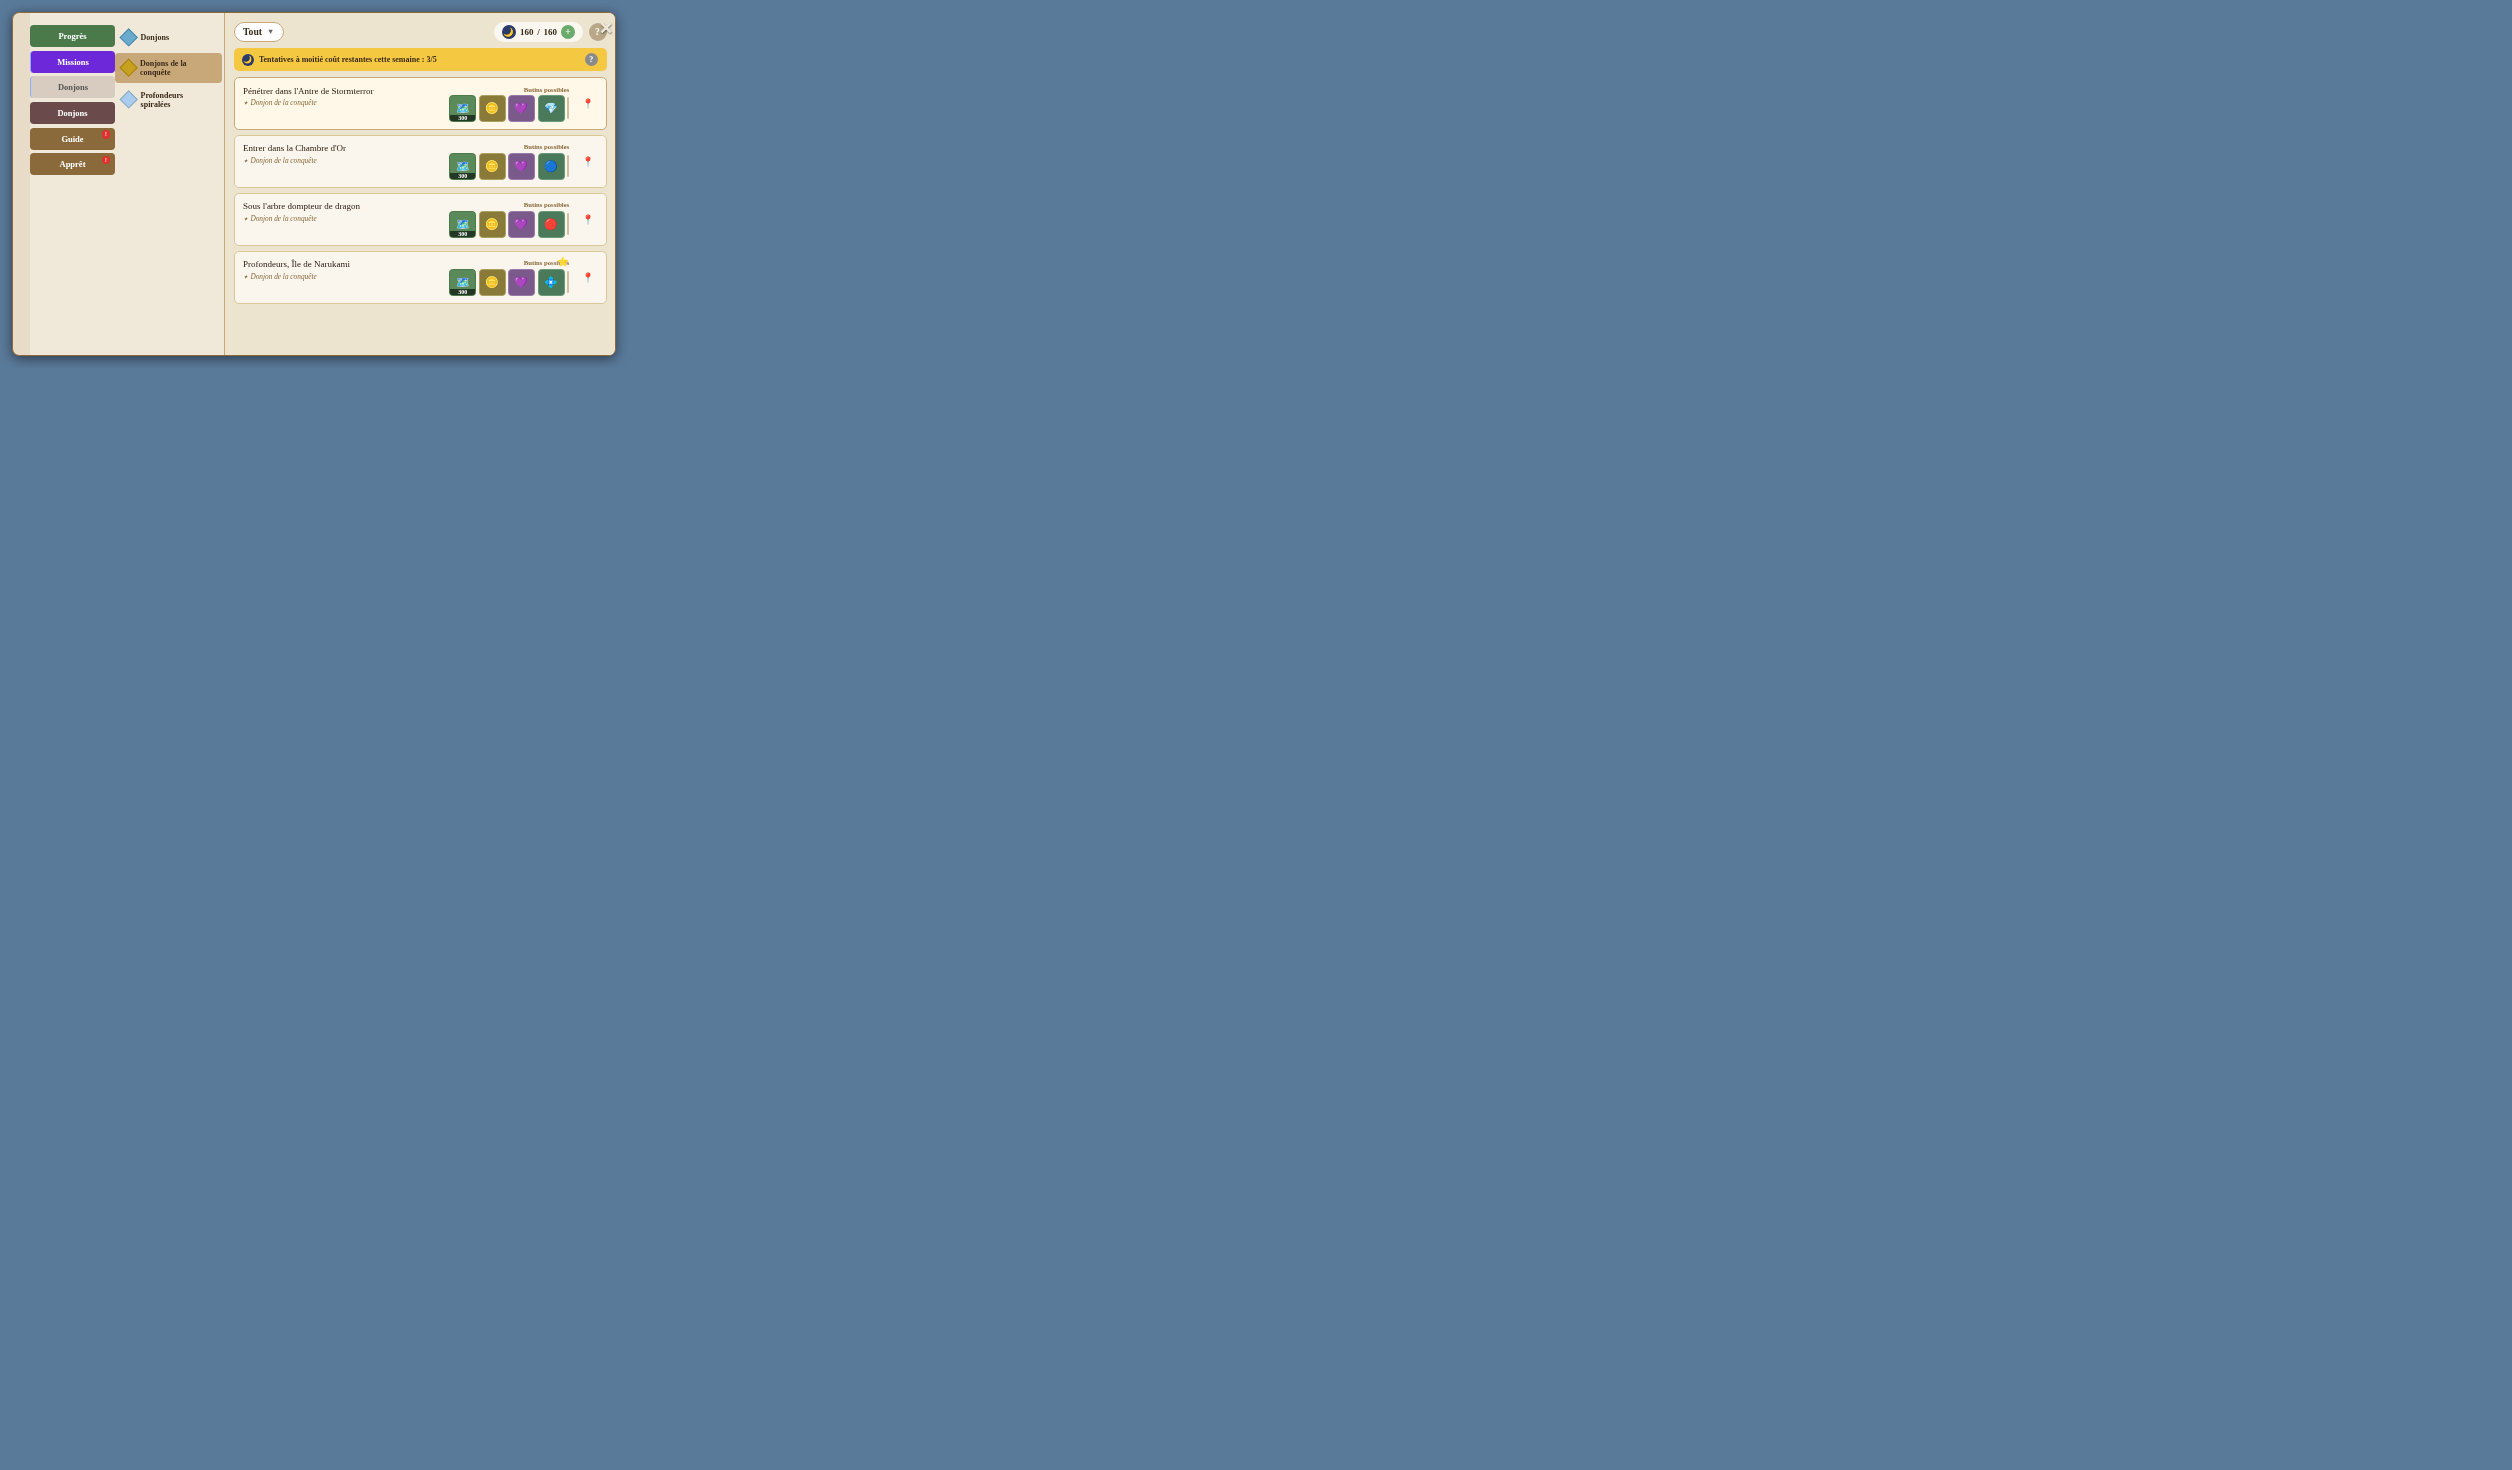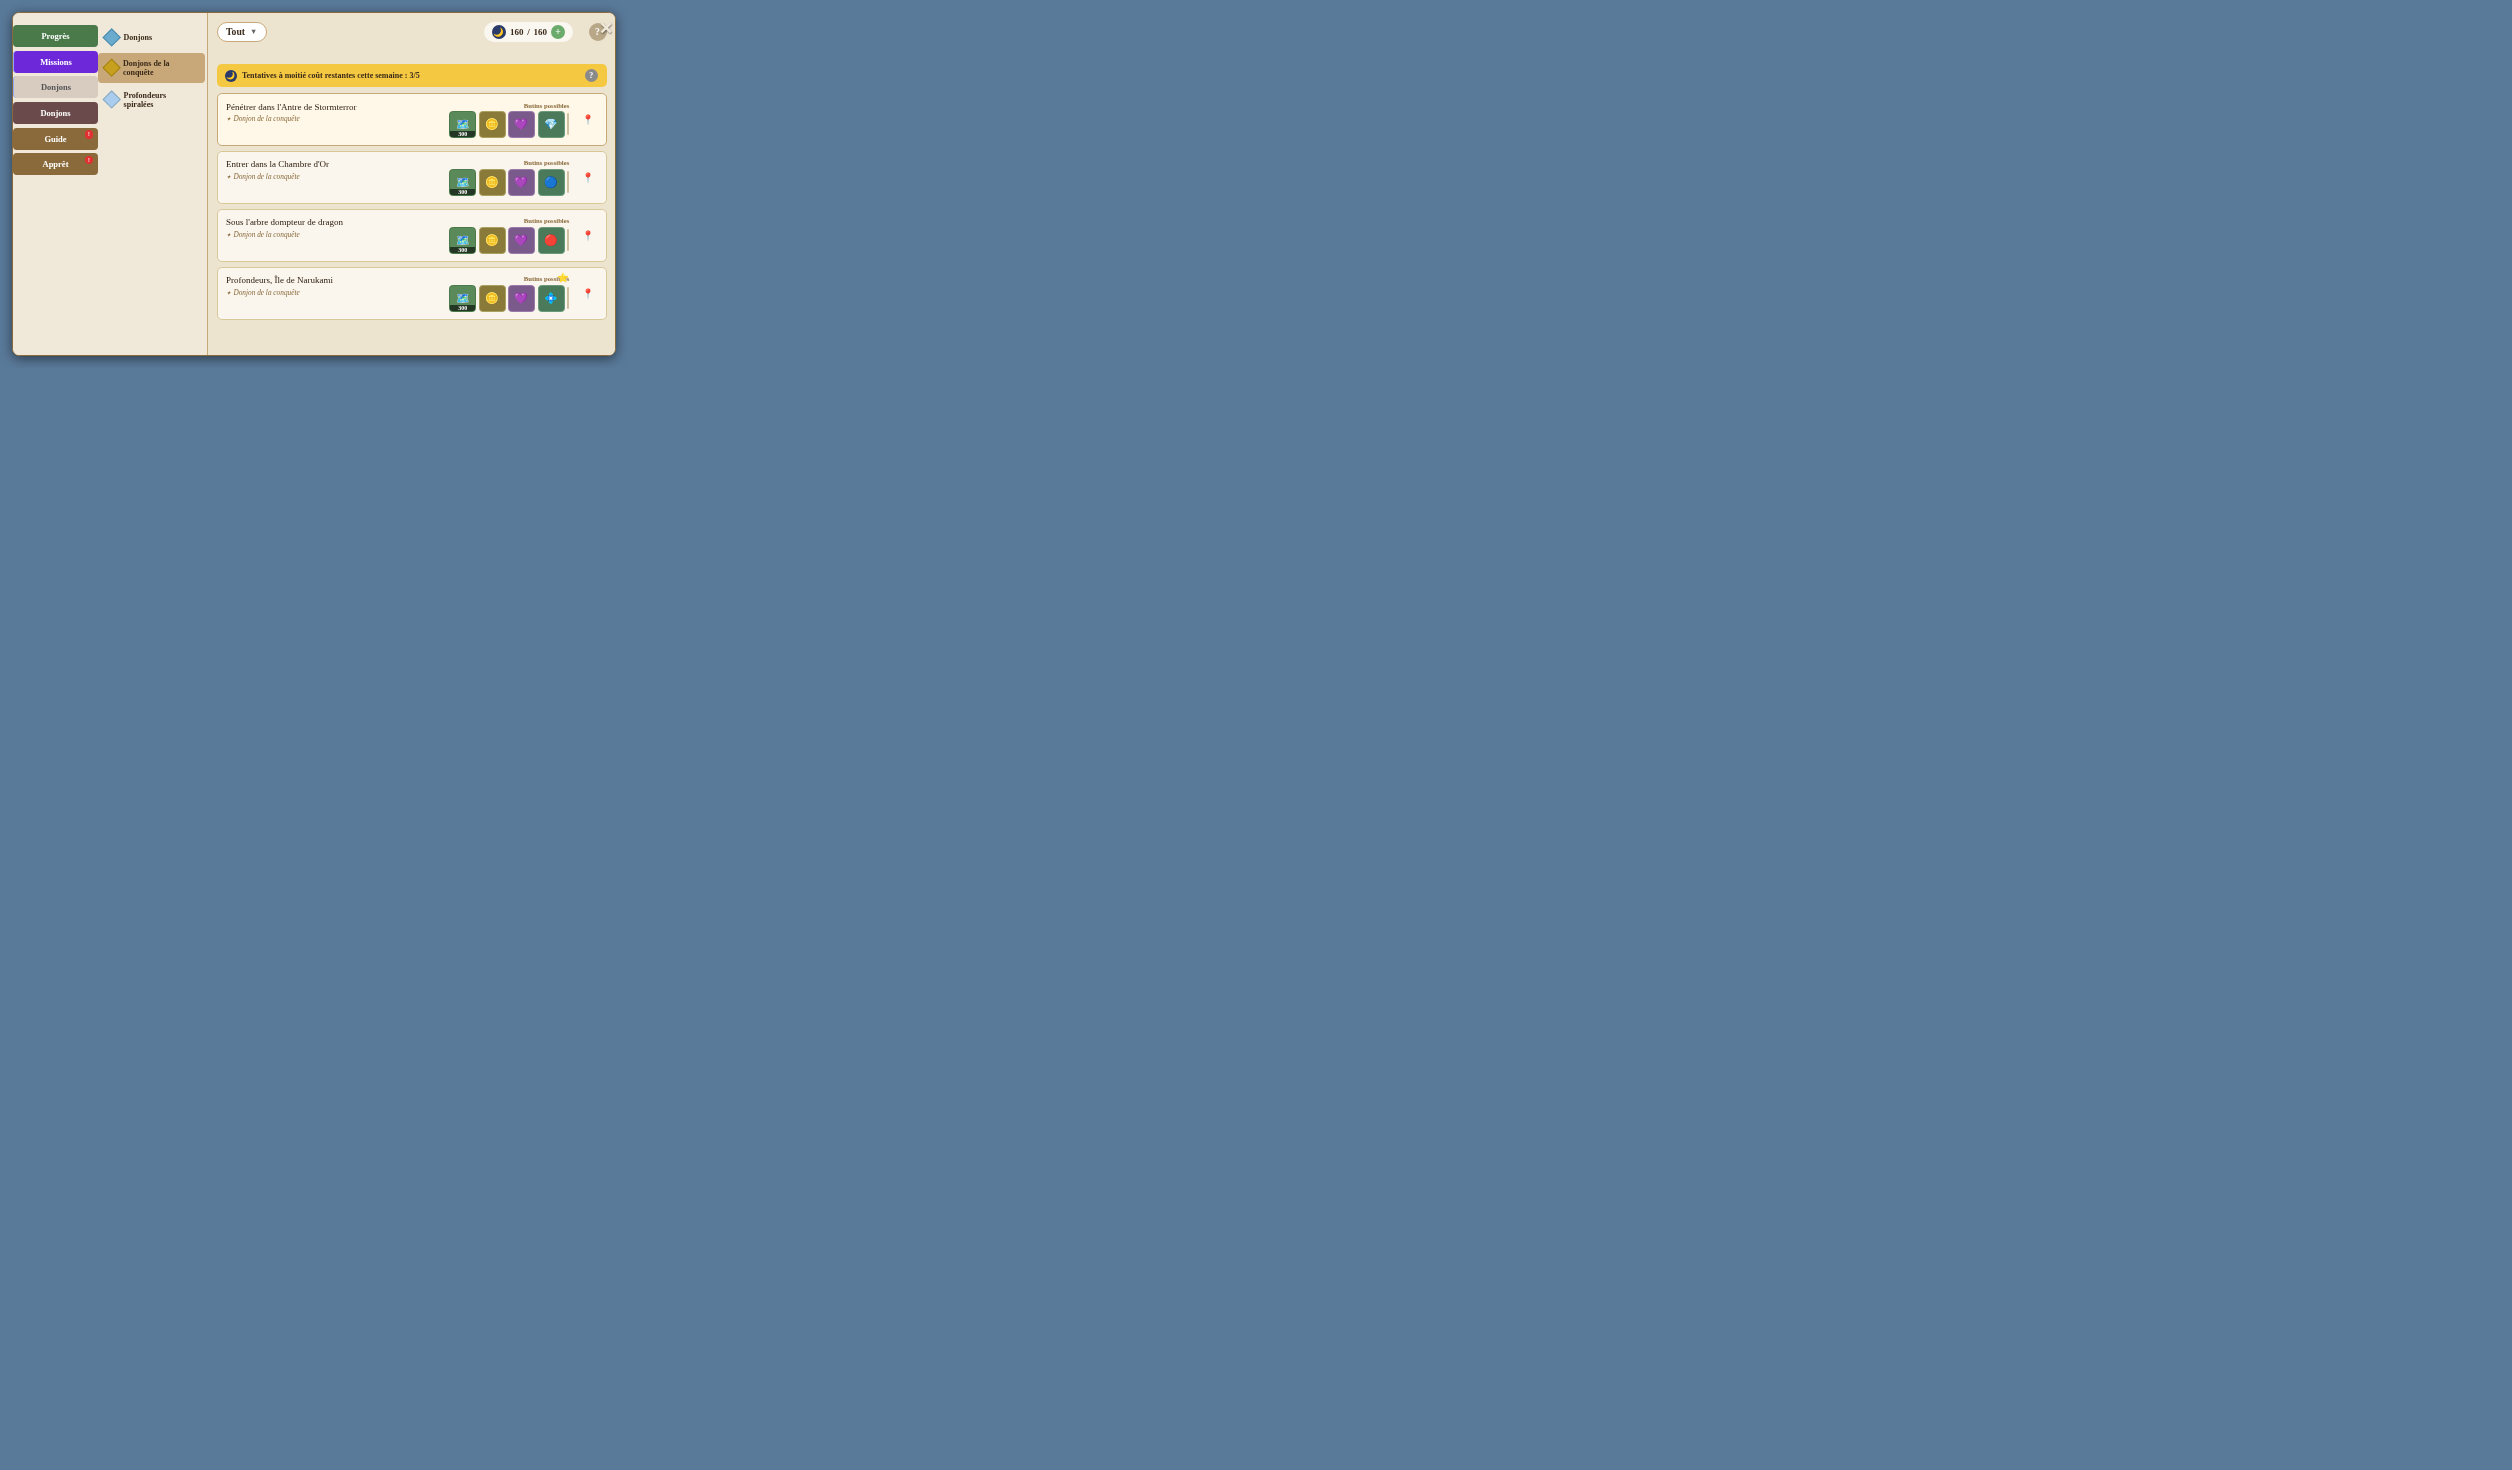--- a/index.html
+++ b/index.html
@@ -29,20 +29,21 @@
 
     
     .left-panel {
       width: 195px;
       background: #f0e8d8;
       border-right: 1.2px solid #c8a878;
       display: flex;
       flex-direction: column;
       padding: 0;
       position: relative;
+      margin-left: 17px;
     }
 
     
     .nav-items {
       width: 85px;
       display: flex;
       flex-direction: column;
       gap: 3.7px;
       padding: 6px 0 6px 0;
       position: absolute;
@@ -118,22 +119,22 @@
       padding: 8.5px;
       background: #ede4d0;
       position: relative;
       overflow: hidden;
     }
 
     
     .top-bar {
       display: flex;
       align-items: center;
-      gap: 16px;
-      margin-bottom: 22px;
+      gap: 6px;
+      margin-bottom: 6px;
     }
 
     .filter-dropdown {
       display: flex;
       align-items: center;
       background: #fff;
       border: 1.2px solid #c8a878;
       border-radius: 12px;
       padding: 3.7px 8.5px;
       cursor: pointer;

